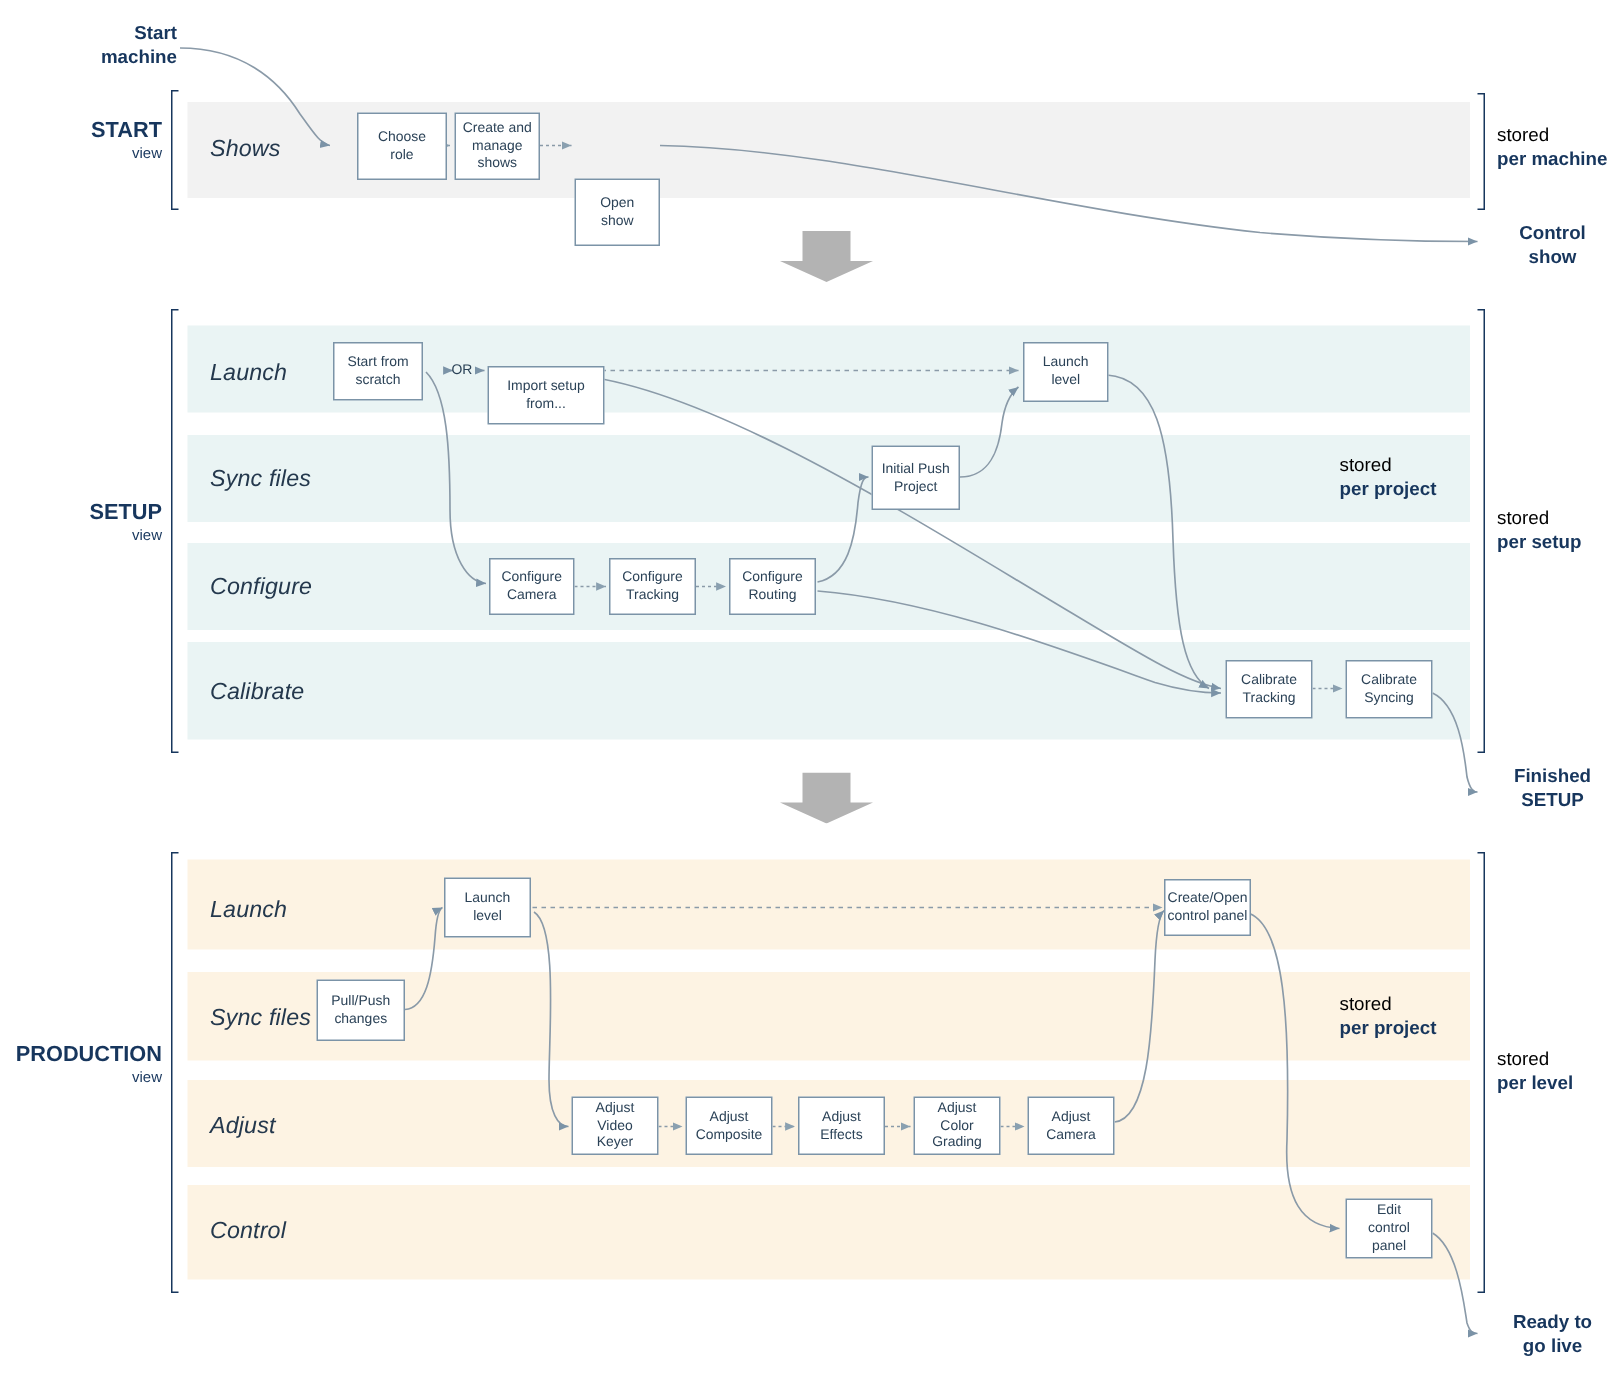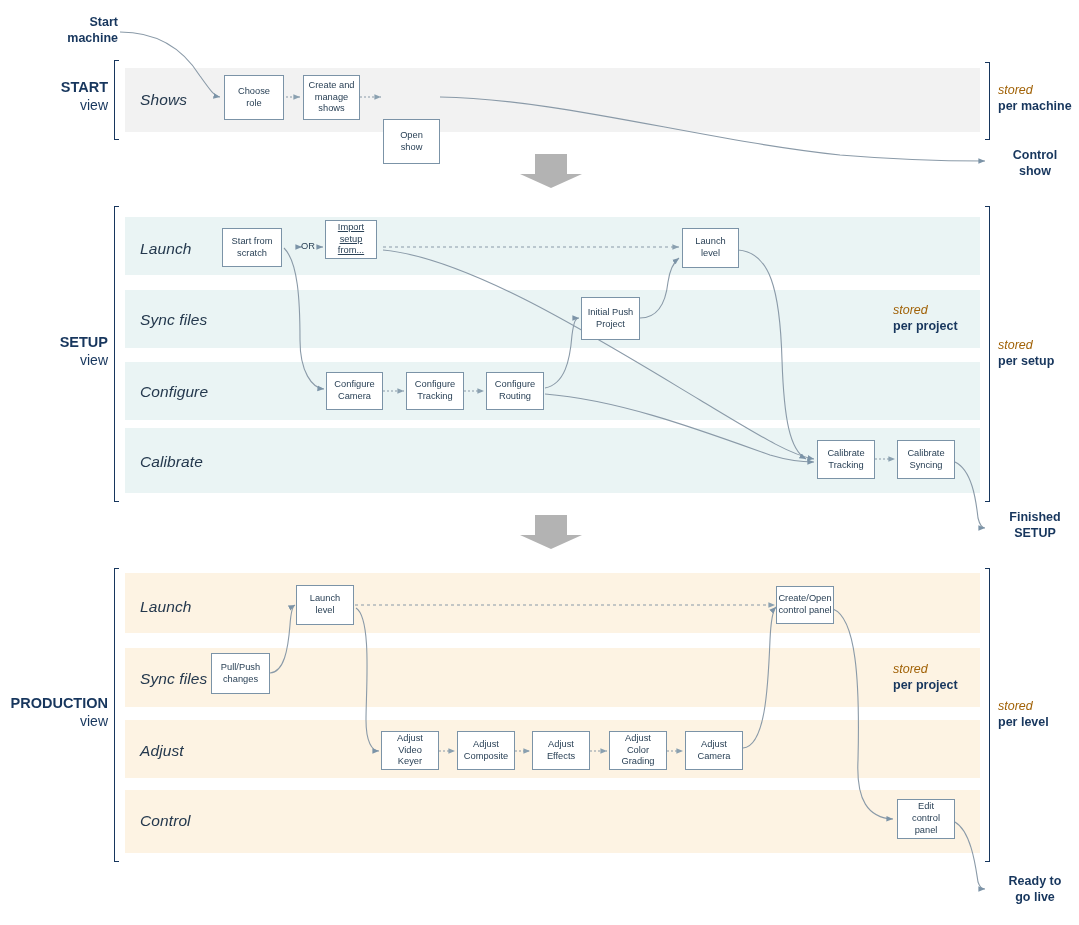--- a/index.html
+++ b/index.html
@@ -17,29 +17,29 @@
   .row-label{position:absolute;font-style:italic;font-size:15.5px;color:#24384d;
              letter-spacing:.1px;white-space:nowrap;}
 
   .node{position:absolute;background:#ffffff;border:1px solid #7b93a7;
         display:flex;align-items:center;justify-content:center;text-align:center;
         font-size:9.3px;line-height:1.28;color:#2b4257;padding:2px 3px;
         box-sizing:border-box;}
 
   .phase{position:absolute;text-align:right;line-height:1.28;white-space:nowrap;}
   .phase .p1{font-weight:bold;font-size:14.5px;color:#17365d;display:block;}
-  .phase .p2{font-size:14px;color:#17365d;display:block;}
+  .phase .p2{font-size:10px;color:#17365d;display:block;}
 
   .bracket{position:absolute;border-left:1.6px solid #17365d;
            border-top:1.6px solid #17365d;border-bottom:1.6px solid #17365d;
            width:5px;box-sizing:border-box;}
   .bracket.right{border-left:none;border-right:1.6px solid #17365d;}
 
   .store{position:absolute;line-height:1.3;white-space:nowrap;}
-  .store .s1{font-size:12.5px;color:#a16207;display:block;font-style:italic;}
+  .store .s1{font-size:12.5px;color:#000000;display:block;}
   .store .s2{font-size:12.5px;font-weight:bold;color:#17365d;display:block;}
 
   .endlabel{position:absolute;font-weight:bold;font-size:12.5px;color:#17365d;
             line-height:1.3;text-align:center;white-space:nowrap;}
   .endlabel.left{text-align:right;}
 
   .ortext{position:absolute;font-size:9.3px;color:#2b4257;background:transparent;}
 
   .arrow-sep{position:absolute;}
 </style>
@@ -158,21 +158,21 @@
   <div class="row-label" style="left:140px;top:240px;">Launch</div>
   <div class="row-label" style="left:140px;top:311px;">Sync files</div>
   <div class="row-label" style="left:140px;top:383px;">Configure</div>
   <div class="row-label" style="left:140px;top:453px;">Calibrate</div>
 
   <div class="row-label" style="left:140px;top:598px;">Launch</div>
   <div class="row-label" style="left:140px;top:670px;">Sync files</div>
   <div class="row-label" style="left:140px;top:742px;">Adjust</div>
   <div class="row-label" style="left:140px;top:812px;">Control</div>
 
-  <div class="node" style="left:224px;top:75px;width:60px;height:45px;">
+  <div class="node" style="left:238px;top:75px;width:60px;height:45px;">
     <span>
       <span>Choose</span><br>
       <span>role</span>
     </span>
   </div>
   <div class="node" style="left:303px;top:75px;width:57px;height:45px;">
     <span>
       <span>Create and</span><br>
       <span>manage</span><br>
       <span>shows</span>
@@ -195,21 +195,21 @@
     <span>show</span>
   </div>
 
   <div class="node" style="left:222px;top:228px;width:60px;height:39px;">
     <span>
       <span>Start from</span><br>
       <span>scratch</span>
     </span>
   </div>
   <div class="ortext" style="left:301px;top:241px;">OR</div>
-  <div class="node" style="left:325px;top:220px;width:52px;height:39px;text-decoration:underline;">
+  <div class="node" style="left:325px;top:244px;width:78px;height:39px;">
     <span>
       <span>Import setup</span><br>
       <span>from...</span>
     </span>
   </div>
   <div class="node" style="left:682px;top:228px;width:57px;height:40px;">
     <span>
       <span>Launch</span><br>
       <span>level</span>
     </span>

